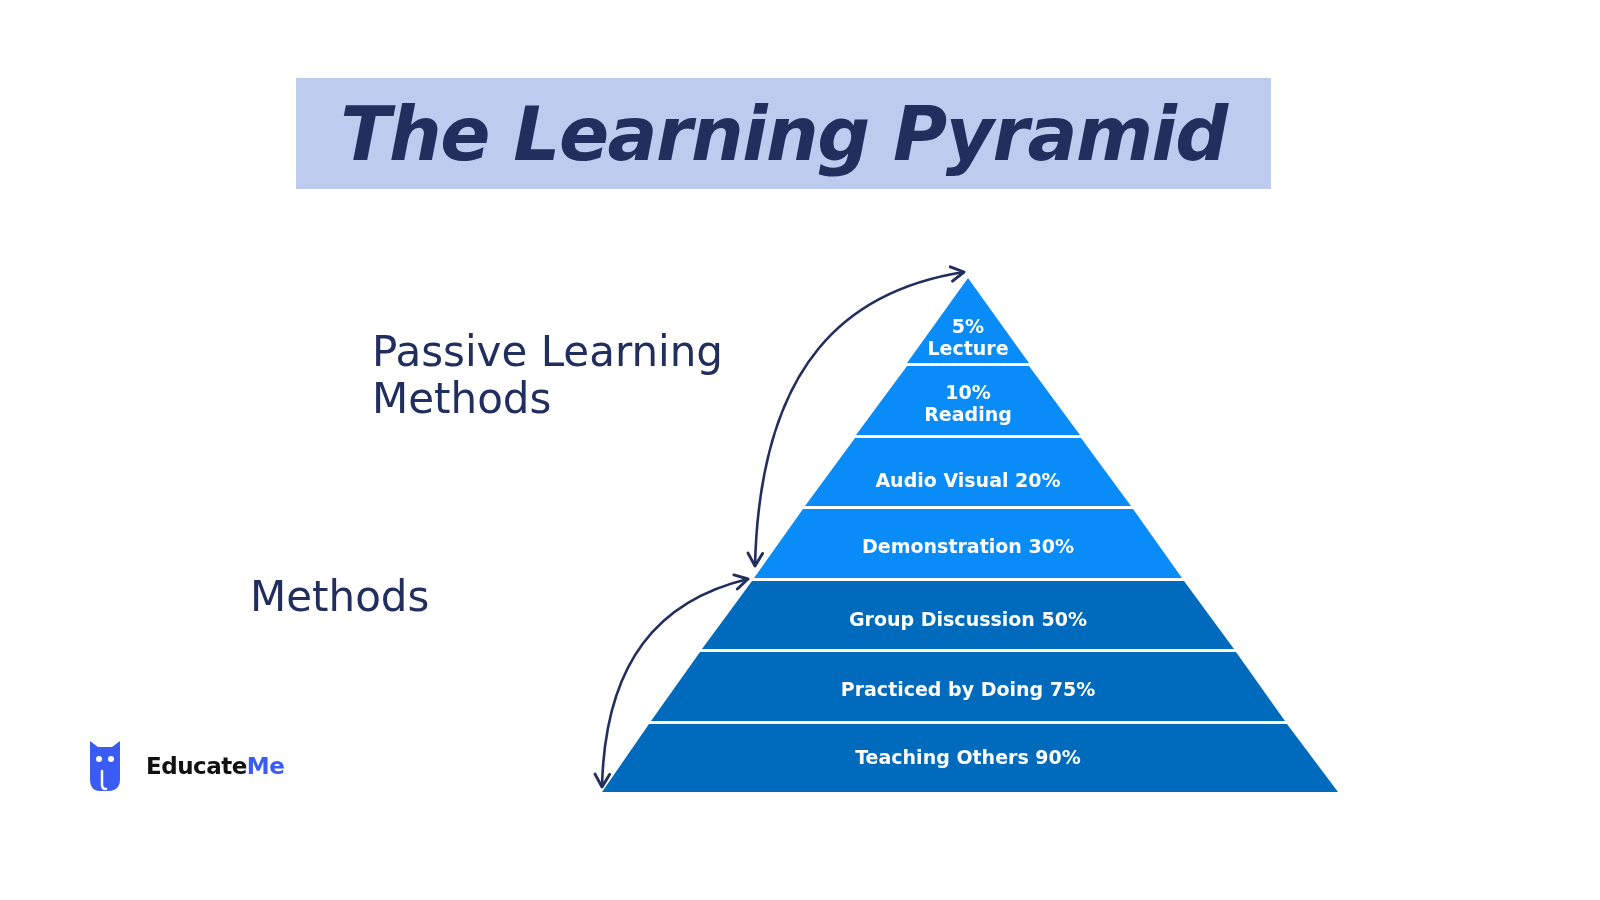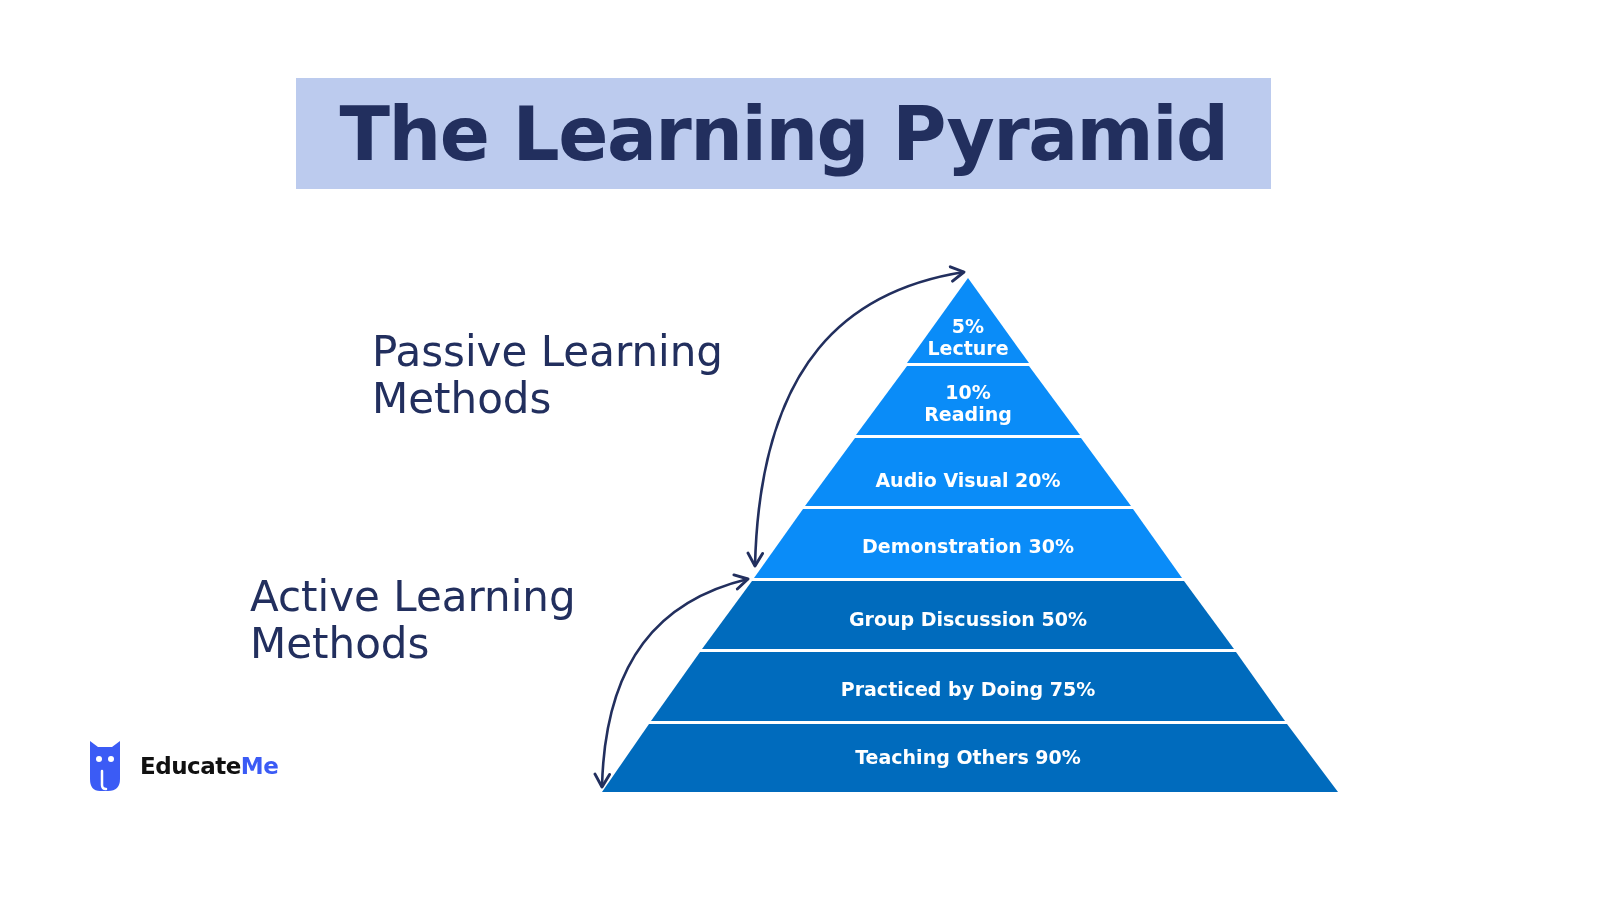--- a/index.html
+++ b/index.html
@@ -6,50 +6,49 @@
     body {
       width: 1600px; height: 900px; background: #ffffff; position: relative; overflow: hidden;
       font-family: "DejaVu Sans", sans-serif;
     }
     .title-box {
       position: absolute; left: 296px; top: 78px; width: 975px; height: 111px;
       background: #bccbee; display: flex; align-items: center; justify-content: center;
     }
     .title-text {
       font-family: "DejaVu Sans", sans-serif; font-weight: bold; font-size: 74px;
-      color: #222f5e; letter-spacing: -1.5px;
+      color: #222f5e; letter-spacing: -1.5px; font-style: italic;
     }
     .side-label {
       position: absolute; text-align: left; color: #222f5e;
       font-family: "DejaVu Sans", sans-serif; font-size: 42px; line-height: 47px; font-weight: normal;
     }
     .passive { left: 372px; top: 328px; width: 370px; }
     .active { left: 250px; top: 573px; width: 345px; }
     svg#diagram { position: absolute; left: 0; top: 0; }
     .band-label {
       font-family: "DejaVu Sans", sans-serif; font-weight: bold; fill: #ffffff; font-size: 19px;
     }
-    .logo { position: absolute; left: 88px; top: 739px; display: flex; align-items: center; gap: 18px; }
+    .logo { position: absolute; left: 88px; top: 739px; display: flex; align-items: center; gap: 24px; }
     .logo-text { font-family: "DejaVu Sans", sans-serif; font-weight: bold; font-size: 23px; color: #111111; letter-spacing: -0.5px; }
     .logo-text .me { color: #3b5bf5; }
   </style>
 </head>
 <body>
 
 <div class="title-box">
   <span class="title-text">The Learning Pyramid</span>
 </div>
 
 <div class="side-label passive">
   <div>Passive Learning</div>
   <div>Methods</div>
 </div>
 
 <div class="side-label active">
-  <div>Active Learning</div>
   <div>Methods</div>
 </div>
 
 <svg id="diagram" width="1600" height="900" viewBox="0 0 1600 900">
   <defs>
     <marker id="ah" viewBox="0 0 10 10" refX="8" refY="5" markerWidth="7" markerHeight="7" orient="auto-start-reverse">
       <path d="M1,1 L8,5 L1,9" fill="none" stroke="#222f5e" stroke-width="1.6" stroke-linecap="round" stroke-linejoin="round"></path>
     </marker>
   </defs>
 

